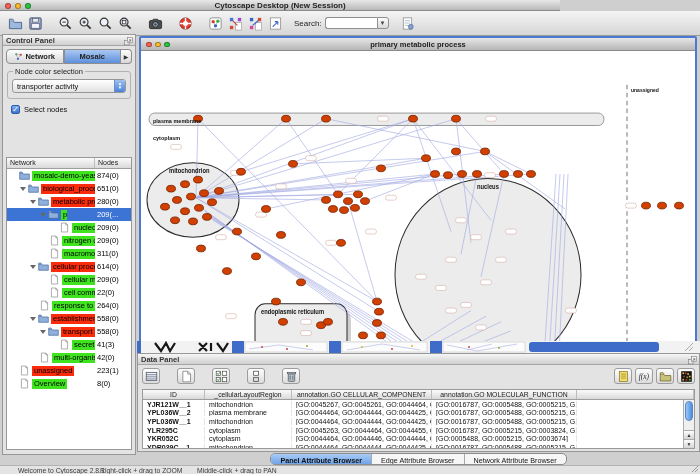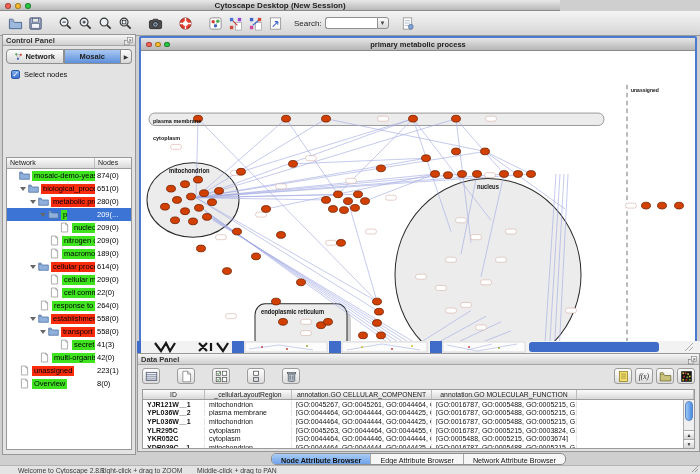--- a/index.html
+++ b/index.html
@@ -257,20 +257,30 @@
           <circle cx="7" cy="12" r="2" fill="#3b62c9"></circle>
           <path d="M4 4l8 1M12 5l-5 7M4 4l3 8" stroke="#888" stroke-width="0.8" fill="none"></path>
         </svg>
         <span>Network</span>
       </div>
       <div class="cp-tab sel">
         <span>Mosaic</span>
       </div>
       <div class="cp-tab-arrow">▶</div>
     </div>
+  <div class="groupbox">
+    <span class="groupbox-label">Node color selection</span>
+    <div class="dropdown">
+      <span class="dropdown-value">transporter activity</span>
+      <span class="dropdown-btn">
+          <span>▲</span>
+          <span>▼</span>
+        </span>
+    </div>
+  </div>
   <div class="check-row">
     <span class="checkbox">✓</span>
     <span class="check-label">Select nodes</span>
   </div>
   <div class="tree-box">
     <div class="tree-head">
       <div class="tree-head-cell c1">Network</div>
       <div class="tree-head-cell c2">Nodes</div>
     </div>
     <div id="tree-rows">
@@ -345,21 +355,21 @@
         </div>
         <div class="tree-row">
           <span class="tree-main">
             <span class="tree-spacer" style="width: 42px;"></span>
             <span class="tree-ic"><svg viewBox="0 0 16 16" style="width: 11px; height: 11px;">
                 <path d="M3.5 1.5h6.5l2.5 2.7v10.3H3.5z" fill="#fff" stroke="#8a8a8a" stroke-width="1"></path>
                 <path d="M10 1.5v2.7h2.5" fill="none" stroke="#8a8a8a" stroke-width="1"></path>
               </svg></span>
             <span class="tree-chip chip-green">macromolecule</span>
           </span>
-          <span class="tree-count">189(0)</span>
+          <span class="tree-count">311(0)</span>
         </div>
         <div class="tree-row">
           <span class="tree-main">
             <span class="tree-spacer" style="width: 23px;"></span>
             <span class="tree-arrow"></span>
             <span class="tree-ic"><svg viewBox="0 0 16 16" style="width: 11px; height: 11px;">
                 <path d="M1 4.5h4l1 1.3h9v7.7H1z" fill="#8fb0da" stroke="#46689c" stroke-width="1"></path>
                 <path d="M1 4.5V3h3.4l1 1.5" fill="#aac4e6" stroke="#46689c" stroke-width="1"></path>
               </svg></span>
             <span class="tree-chip chip-red">cellular process</span>
@@ -796,21 +806,21 @@
     <div class="dt-scroll">
       <div class="dt-thumb"></div>
       <div class="dt-sbtn up">▲</div>
       <div class="dt-sbtn dn">▼</div>
     </div>
   </div>
 </div>
 
 <div class="browser-tabs">
   <div class="bt-group" id="bt-group">
-      <div class="bt-tab sel">Node Attribute Browser</div>
+      <div class="bt-tab sel">Panel Attribute Browser</div>
       <div class="bt-tab">Edge Attribute Browser</div>
       <div class="bt-tab">Network Attribute Browser</div>
     </div>
 </div>
 
 <div class="statusbar">
   <span class="sb-text sb-1">Welcome to Cytoscape 2.8.1</span>
   <span class="sb-text sb-2">Right-click + drag to ZOOM</span>
   <span class="sb-text sb-3">Middle-click + drag to PAN</span>
   <svg class="sb-grip" viewBox="0 0 8 8">

